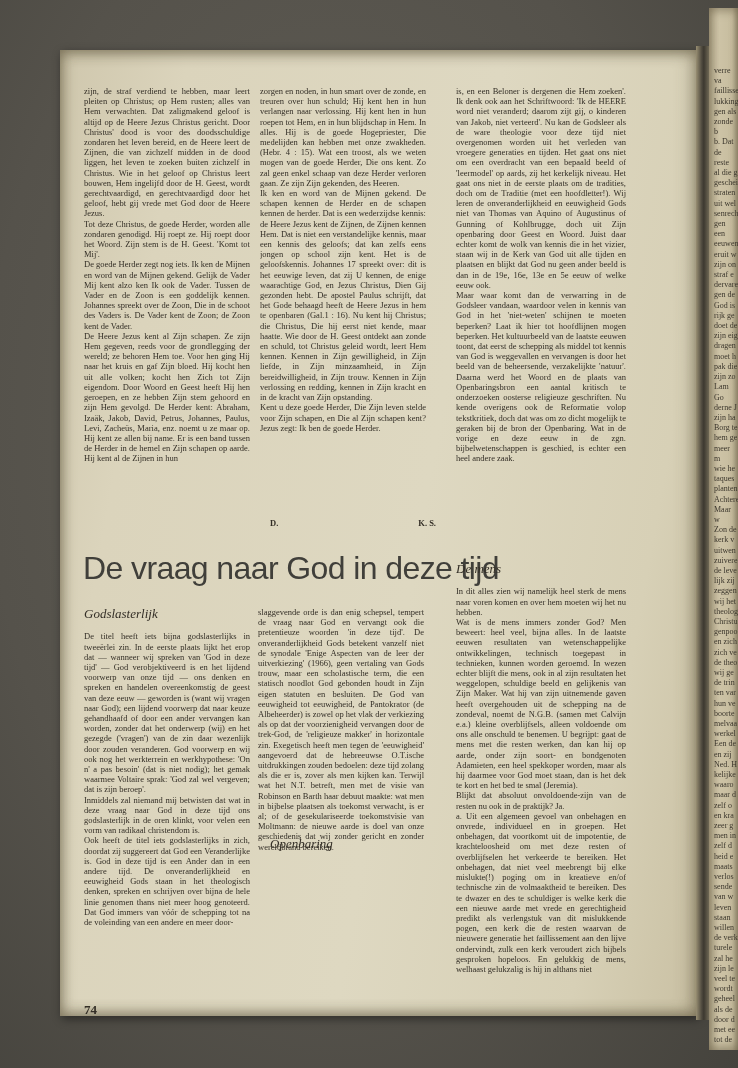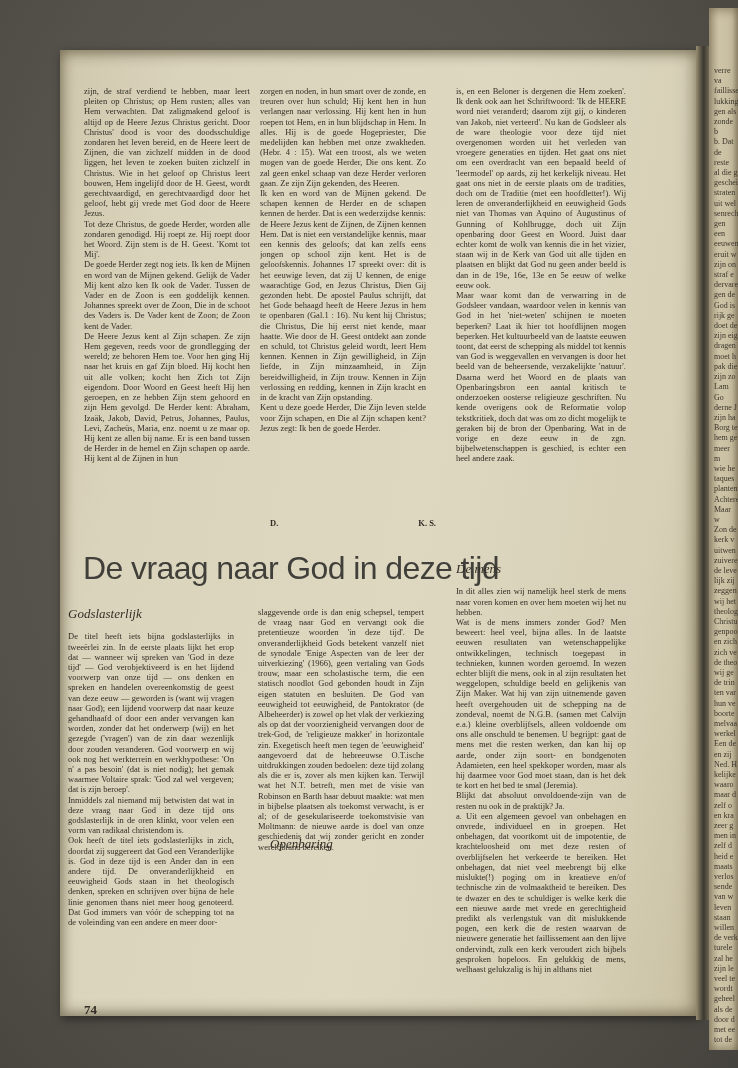--- a/index.html
+++ b/index.html
@@ -29,21 +29,21 @@
     position:absolute; left:210px; top:468px; width:166px;
     display:flex; justify-content:space-between;
     font-size:8.5px; color:#332e26; font-weight:bold;
   }
   .headline {
     position:absolute; left:23px; top:500px; width:440px;
     font-family:"Liberation Sans", sans-serif;
     font-size:32px; font-weight:400; letter-spacing:-0.6px;
     color:#403f3a; white-space:nowrap; overflow:hidden;
   }
-  .bot-col1  { left:8px;  top:548px; width:166px; height:398px; }
+  .bot-col1  { left:24px;  top:548px; width:166px; height:398px; }
   .bot-col2a { left:198px; top:548px; width:166px; height:270px;margin-top:9px; }
   .bot-col2b { left:210px; top:778px; width:166px; height:124px; }
   .col3top   { left:396px; top:36px;  width:170px; height:464px; }
   .col3bot   { left:396px; top:503px; width:170px; height:440px; }
   .subhead {
     font-style:italic; font-size:13px; line-height:11px;
     color:#332e26; margin-bottom:2px; white-space:normal;
   }
   .inner-text {
     font-size:8.5px; line-height:10.2px; text-align:justify;

